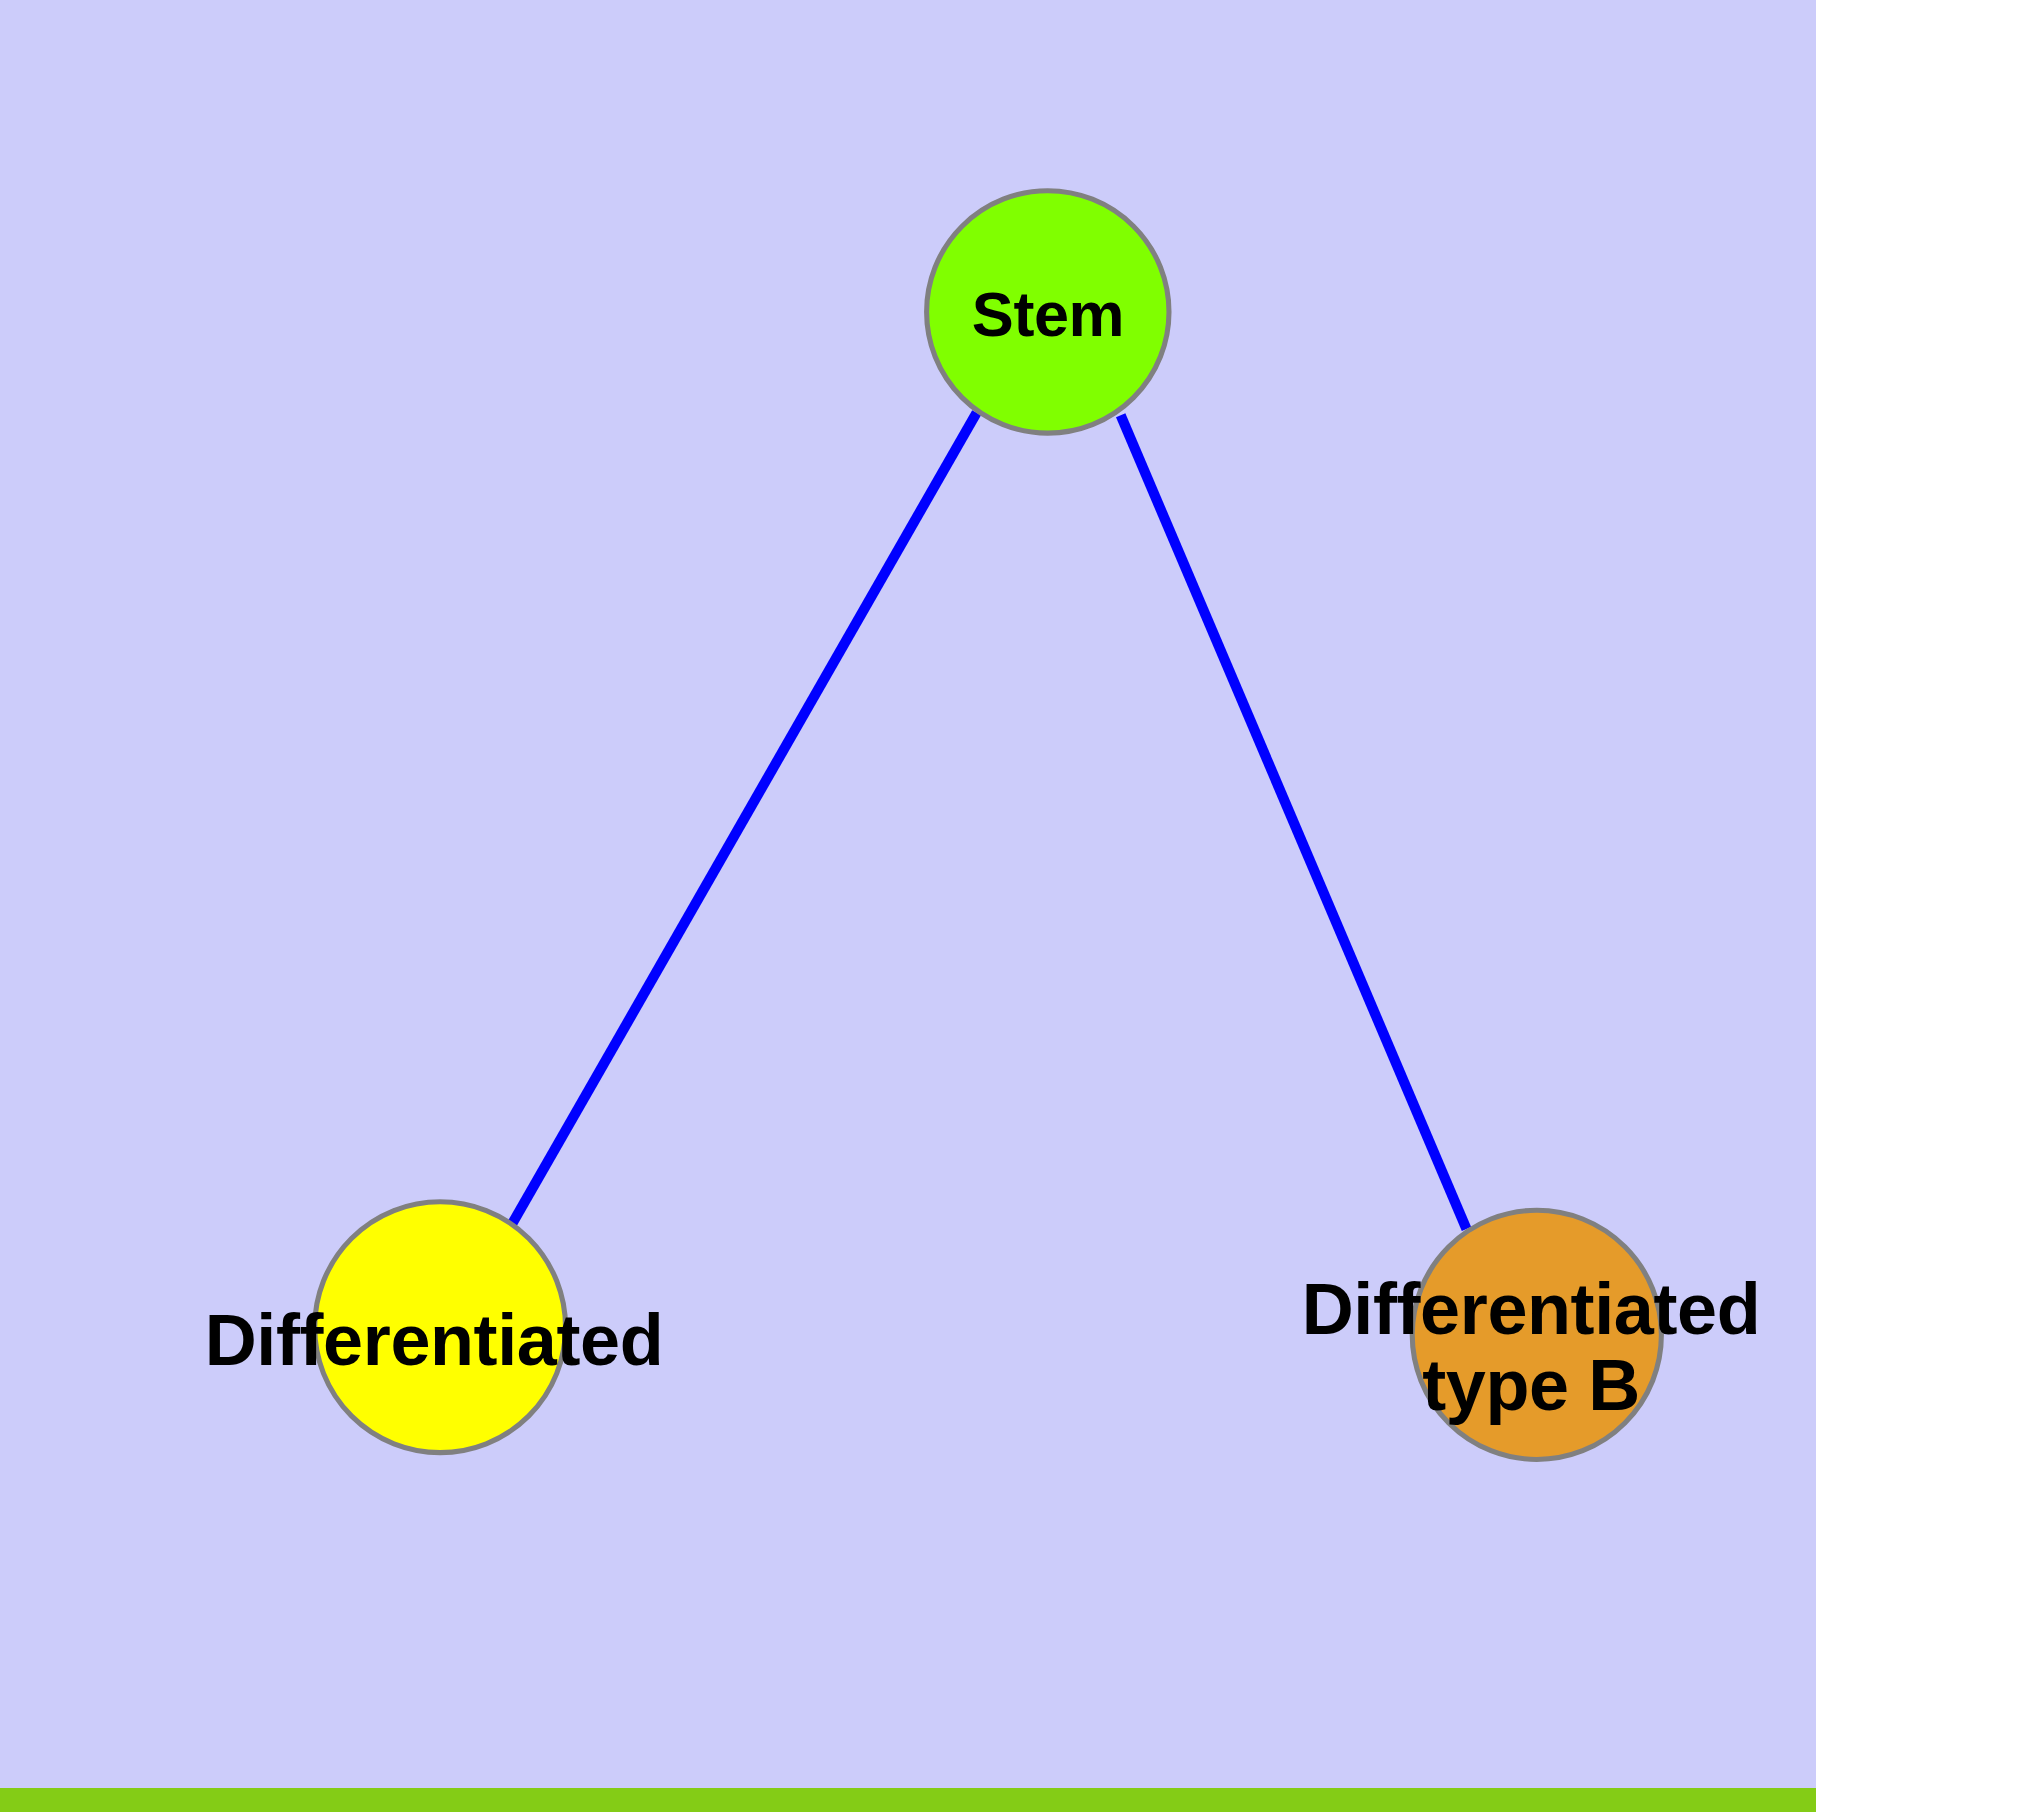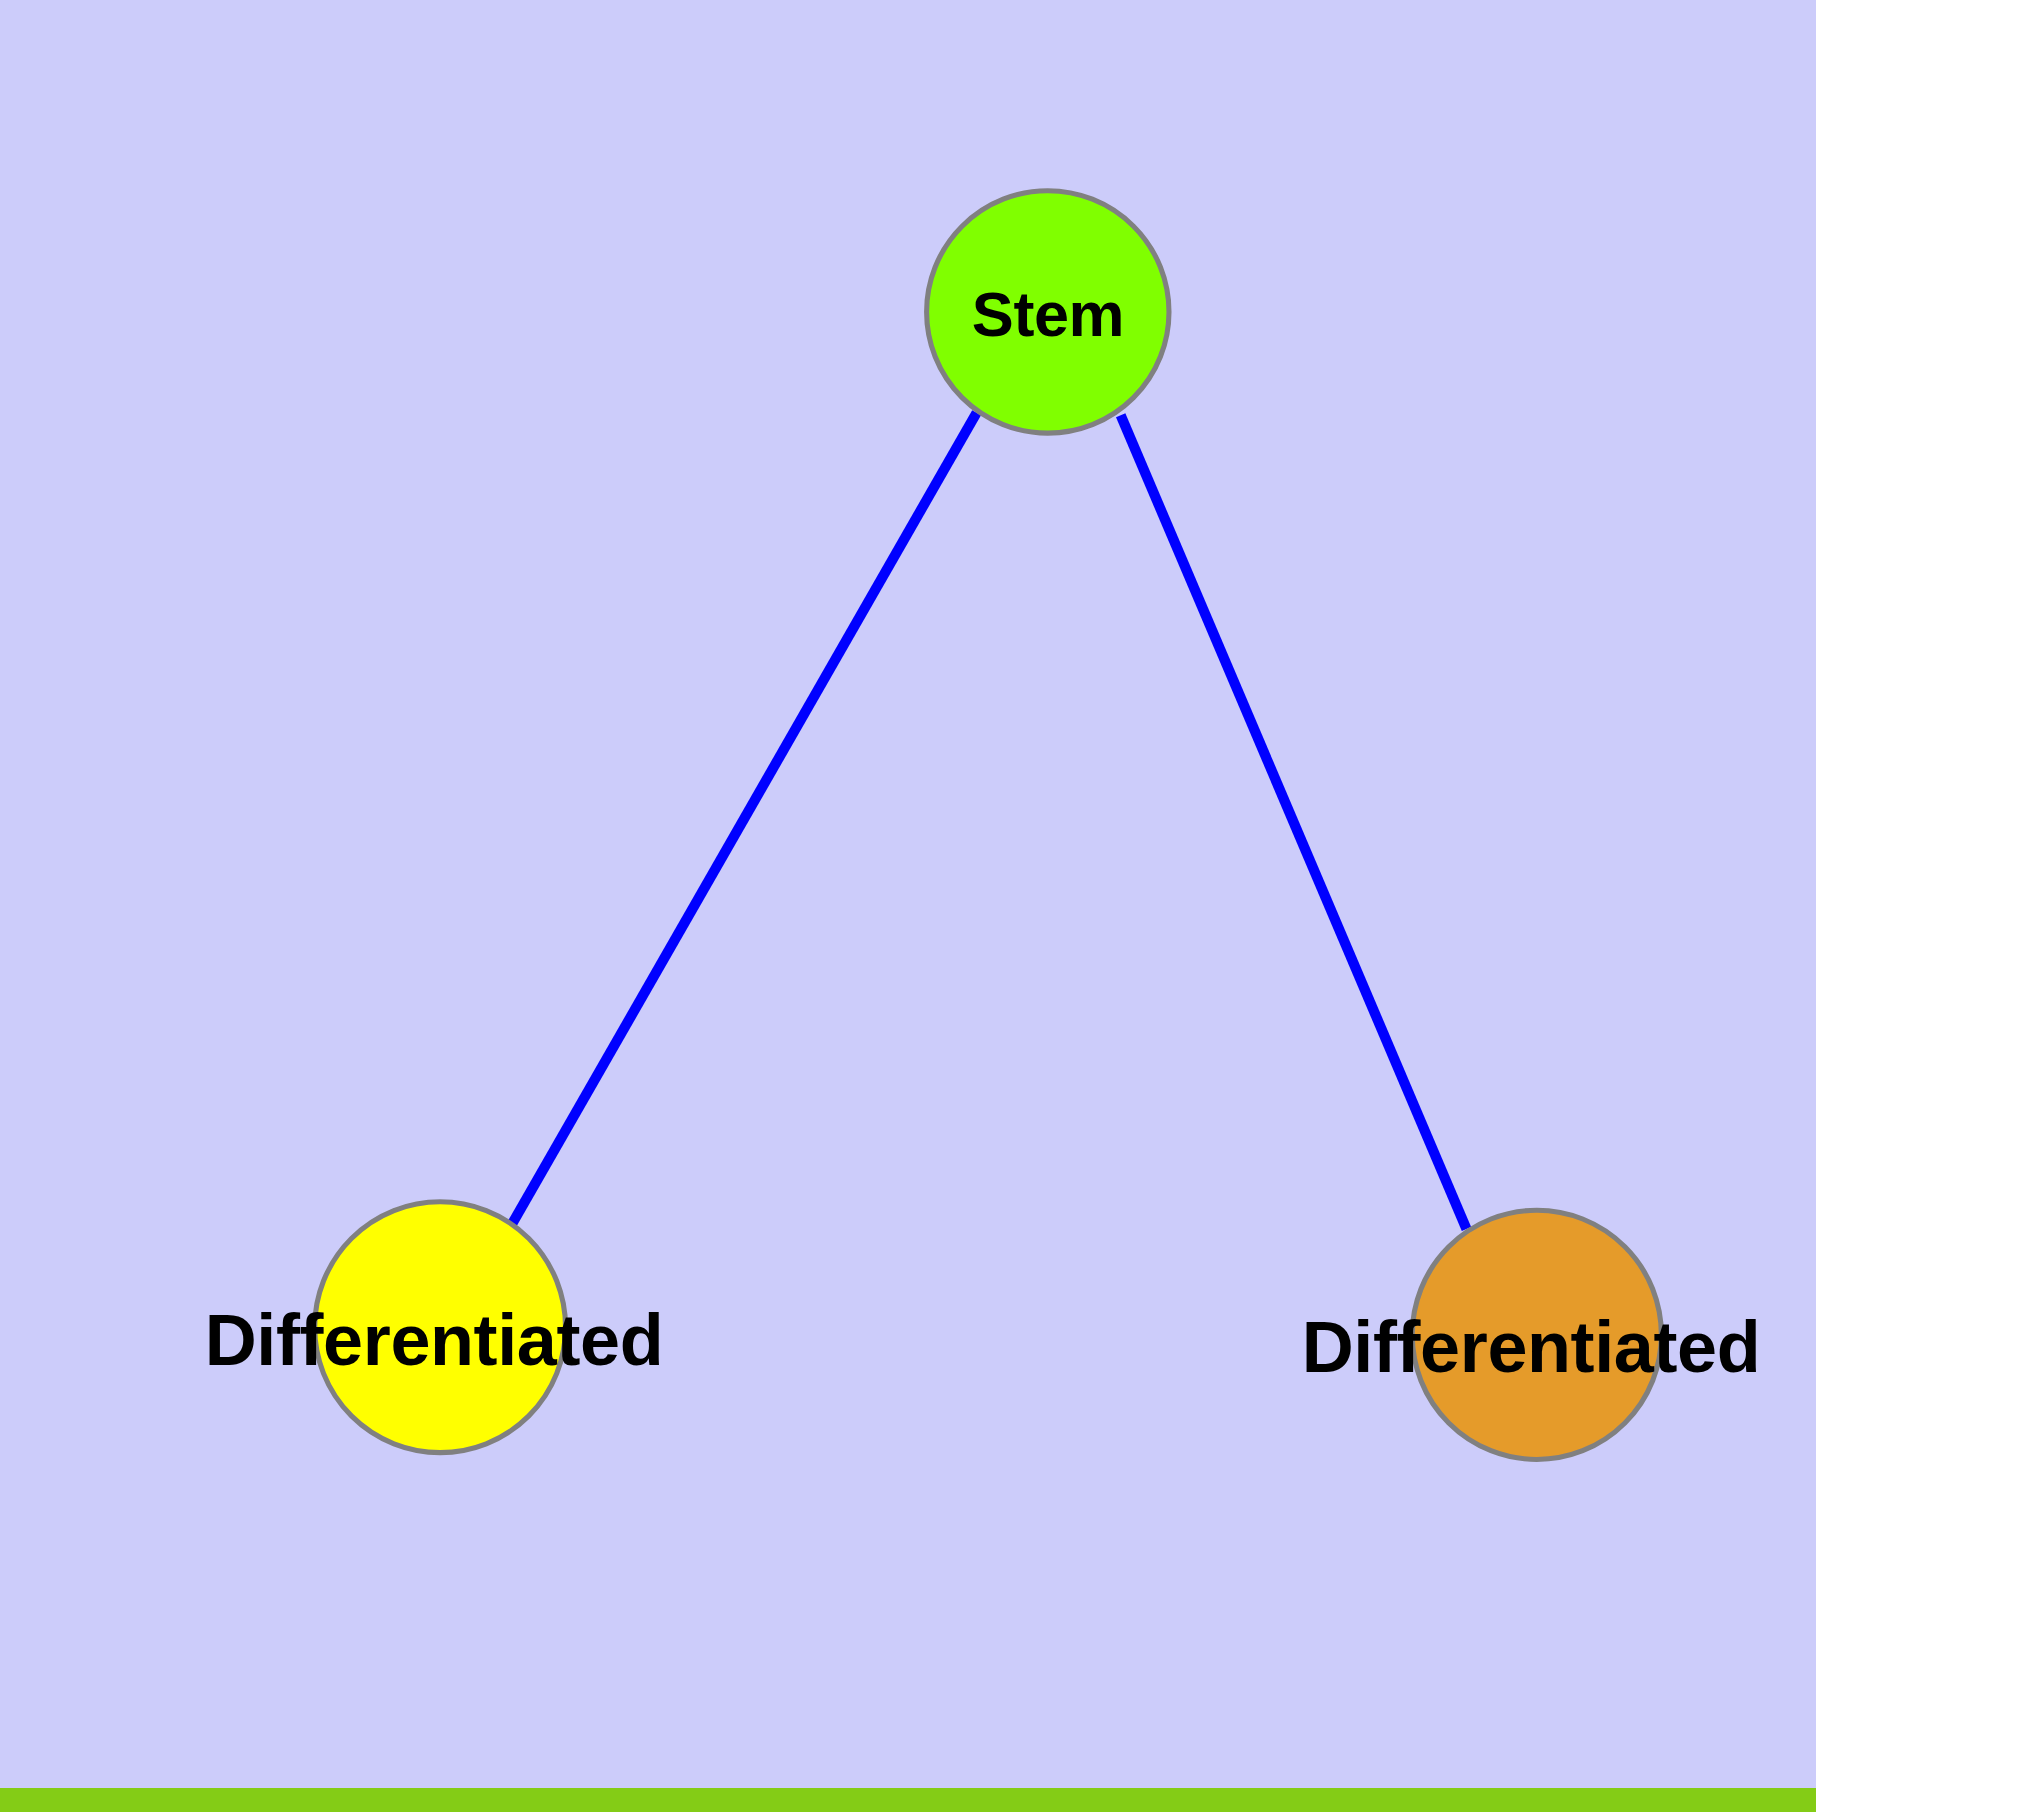--- a/index.html
+++ b/index.html
@@ -80,16 +80,17 @@
   <div class="node-label single" style="left:1048px; top:314px;">
     <span class="line">Stem</span>
   </div>
 
   <div class="node-label double" style="left:434px; top:1324px;">
     <span class="line">Differentiated</span>
   </div>
 
   <div class="node-label double" style="left:1531px; top:1331px;">
     <span class="line">Differentiated</span>
+    <span class="line">type B</span>
   </div>
 
 </div>
 
 
 </body></html>

